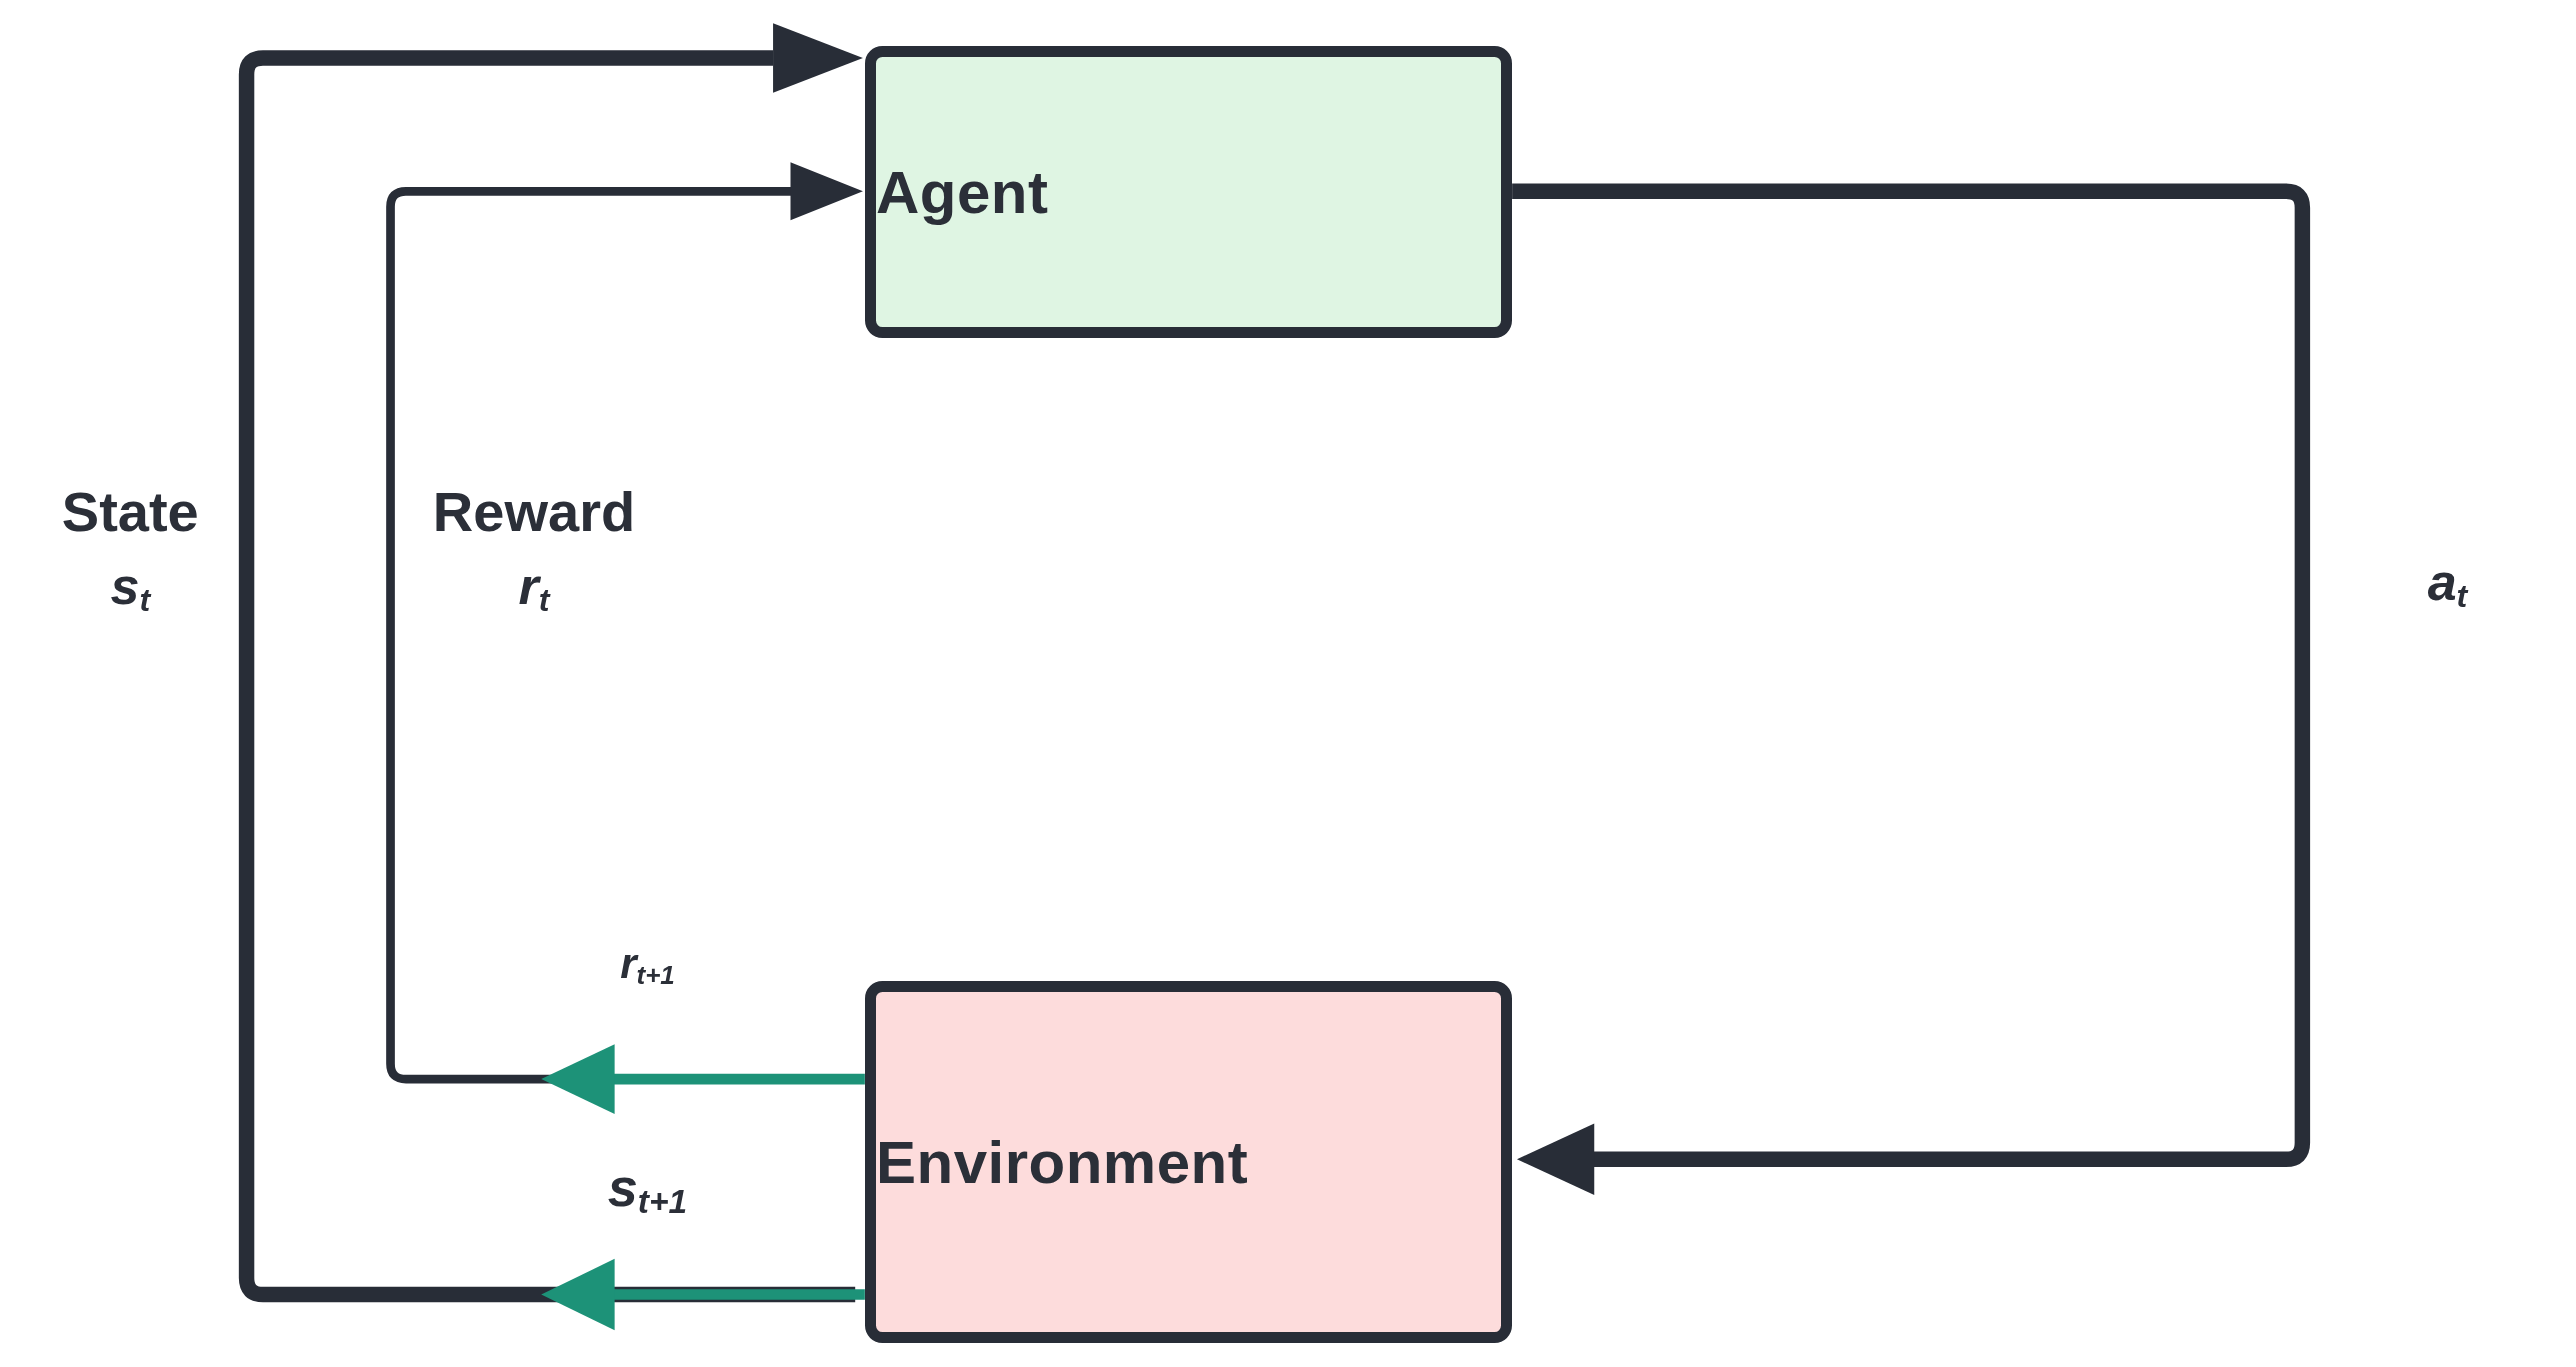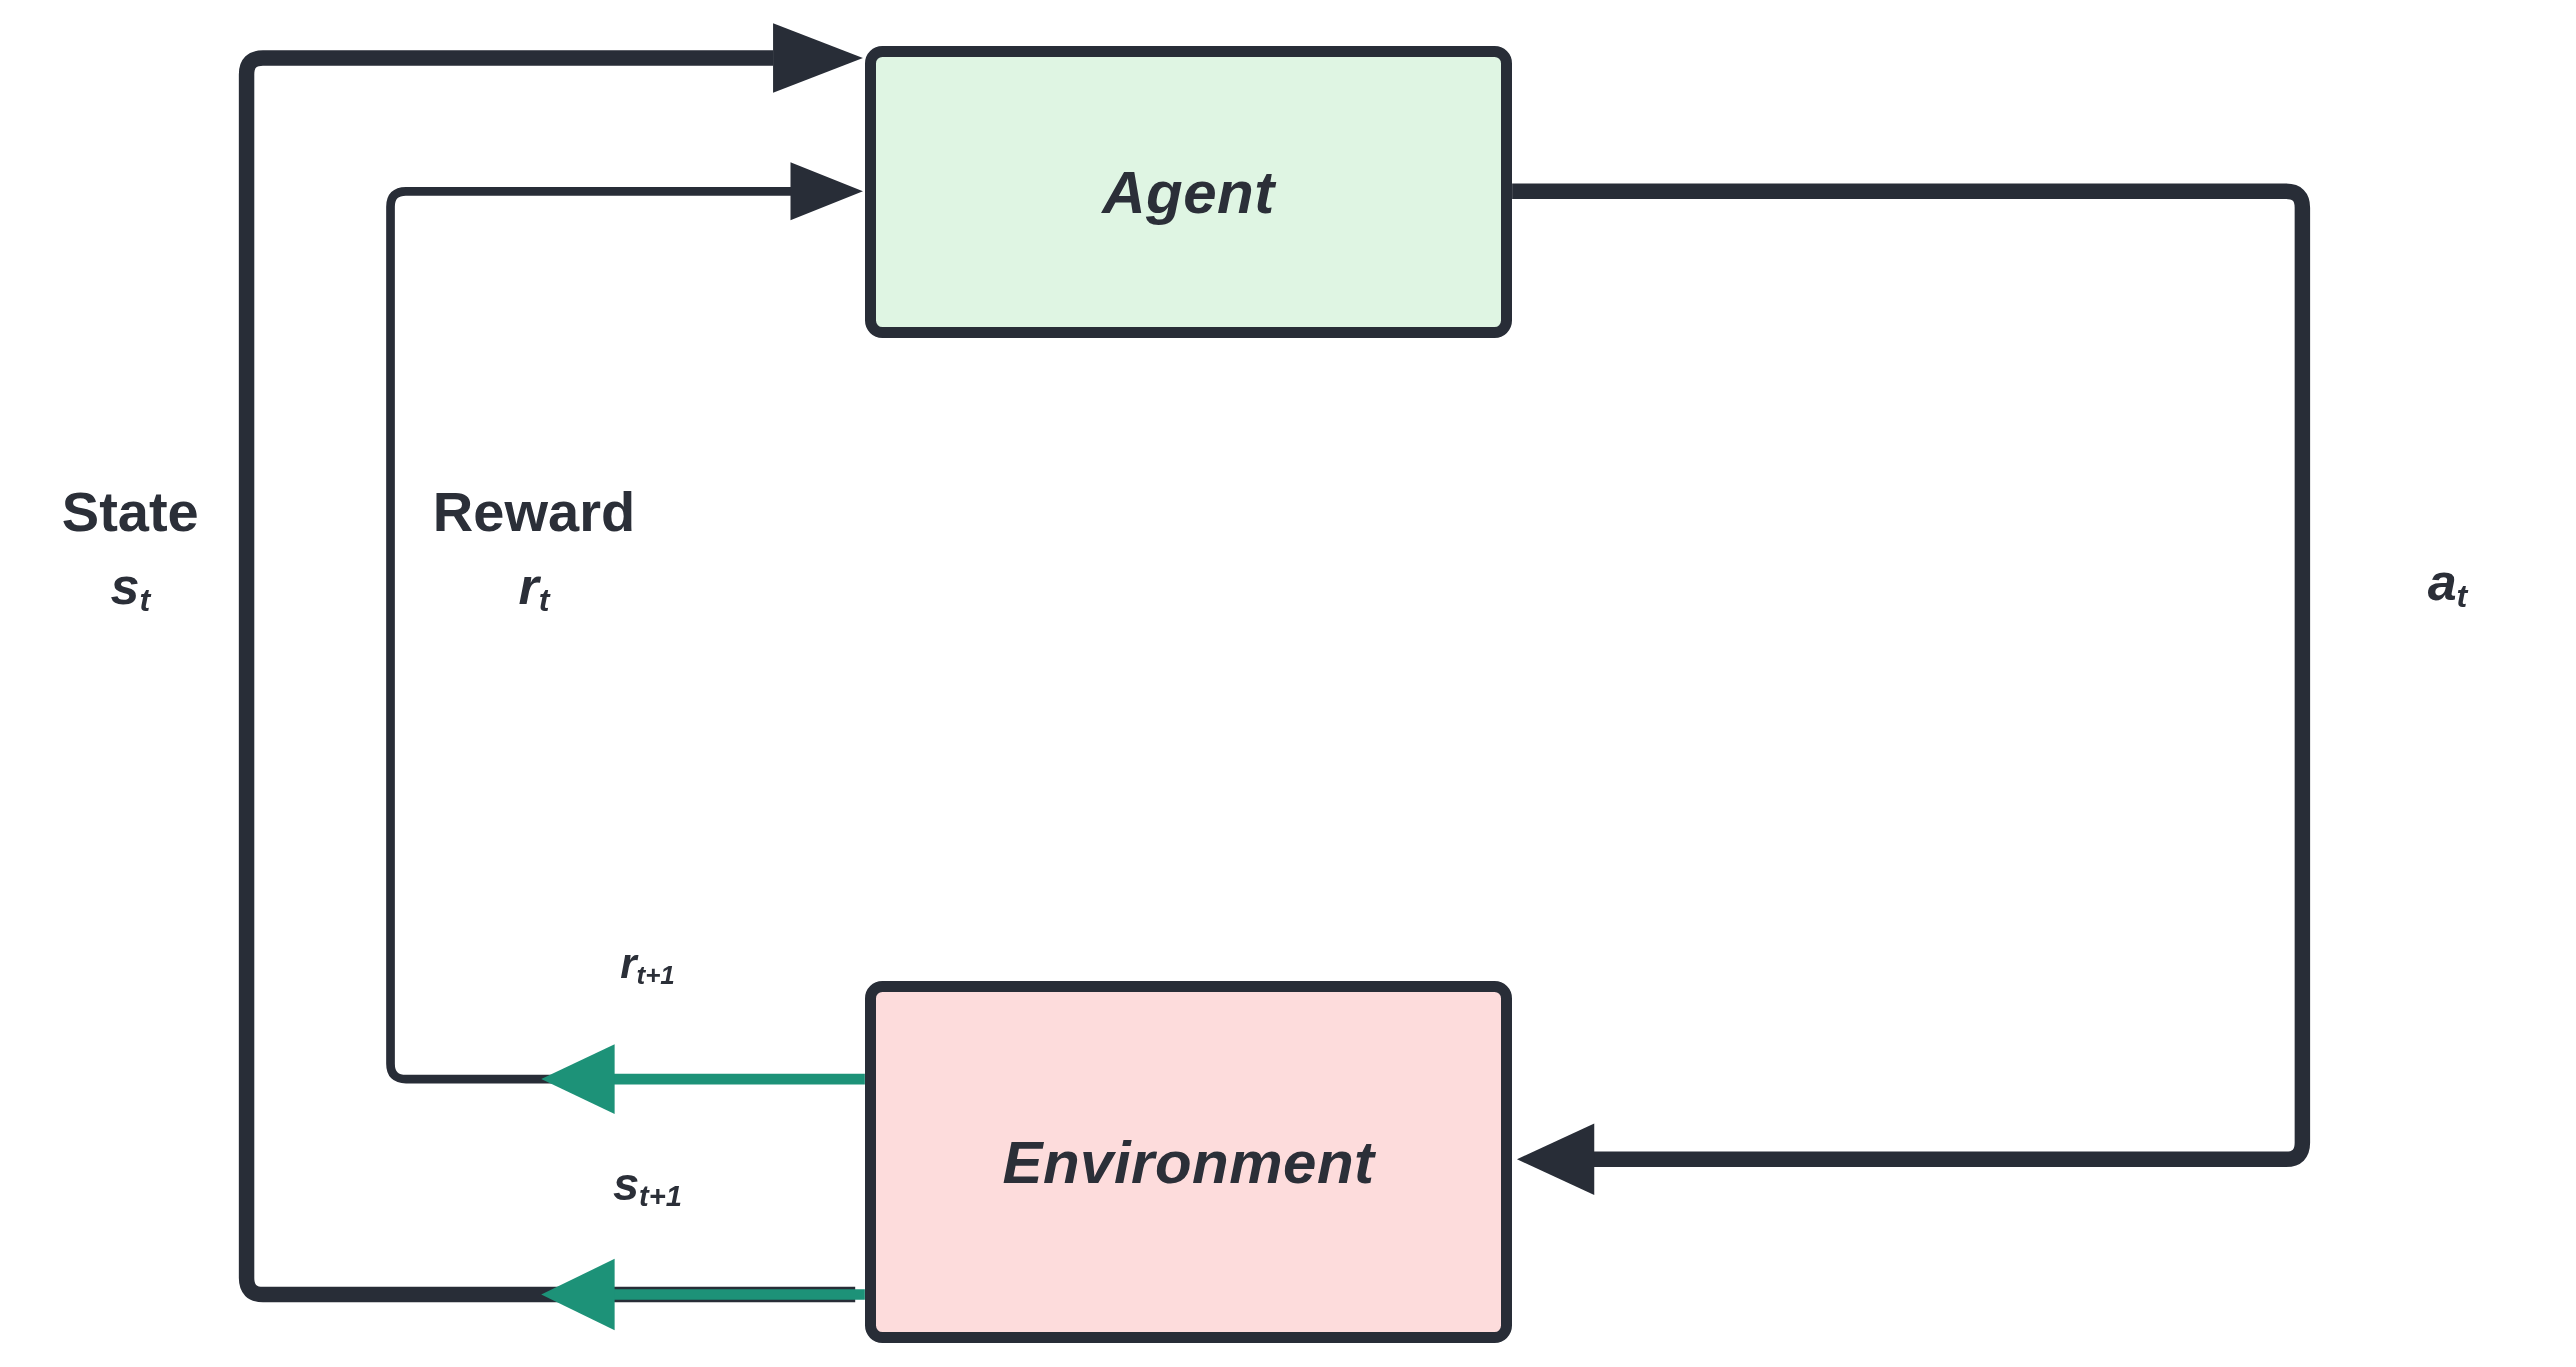--- a/index.html
+++ b/index.html
@@ -24,22 +24,20 @@
     top: 0;
     width: 2576px;
     height: 1367px;
   }
   .node-box {
     position: absolute;
     box-sizing: border-box;
     border-style: solid;
     display: flex;
     align-items: center;
-    justify-content: center;
-    font-style: italic;
   }
   .node-label {
     font-weight: bold;
     color: #2b2f38;
     letter-spacing: 0.5px;
     white-space: nowrap;
   }
   .edge-label {
     position: absolute;
     color: #2b2f38;
@@ -124,17 +122,17 @@
 
   <div class="edge-label ctr" style="left:2319px; top:541px; width:257px;">
     <span class="sym" style="font-size:52px; margin-top:14px;"><span>a</span><sub>t</sub></span>
   </div>
 
   <div class="edge-label ctr" style="left:541px; top:942px; width:213px;">
     <span class="sym" style="font-size:42px;"><span>r</span><sub>t+1</sub></span>
   </div>
 
   <div class="edge-label ctr" style="left:541px; top:1159px; width:213px;">
-    <span class="sym" style="font-size:47px;"><span>s</span><sub>t+1</sub></span>
+    <span class="sym" style="font-size:54px;"><span>s</span><sub>t+1</sub></span>
   </div>
 
 </div>
 
 
 </body></html>

